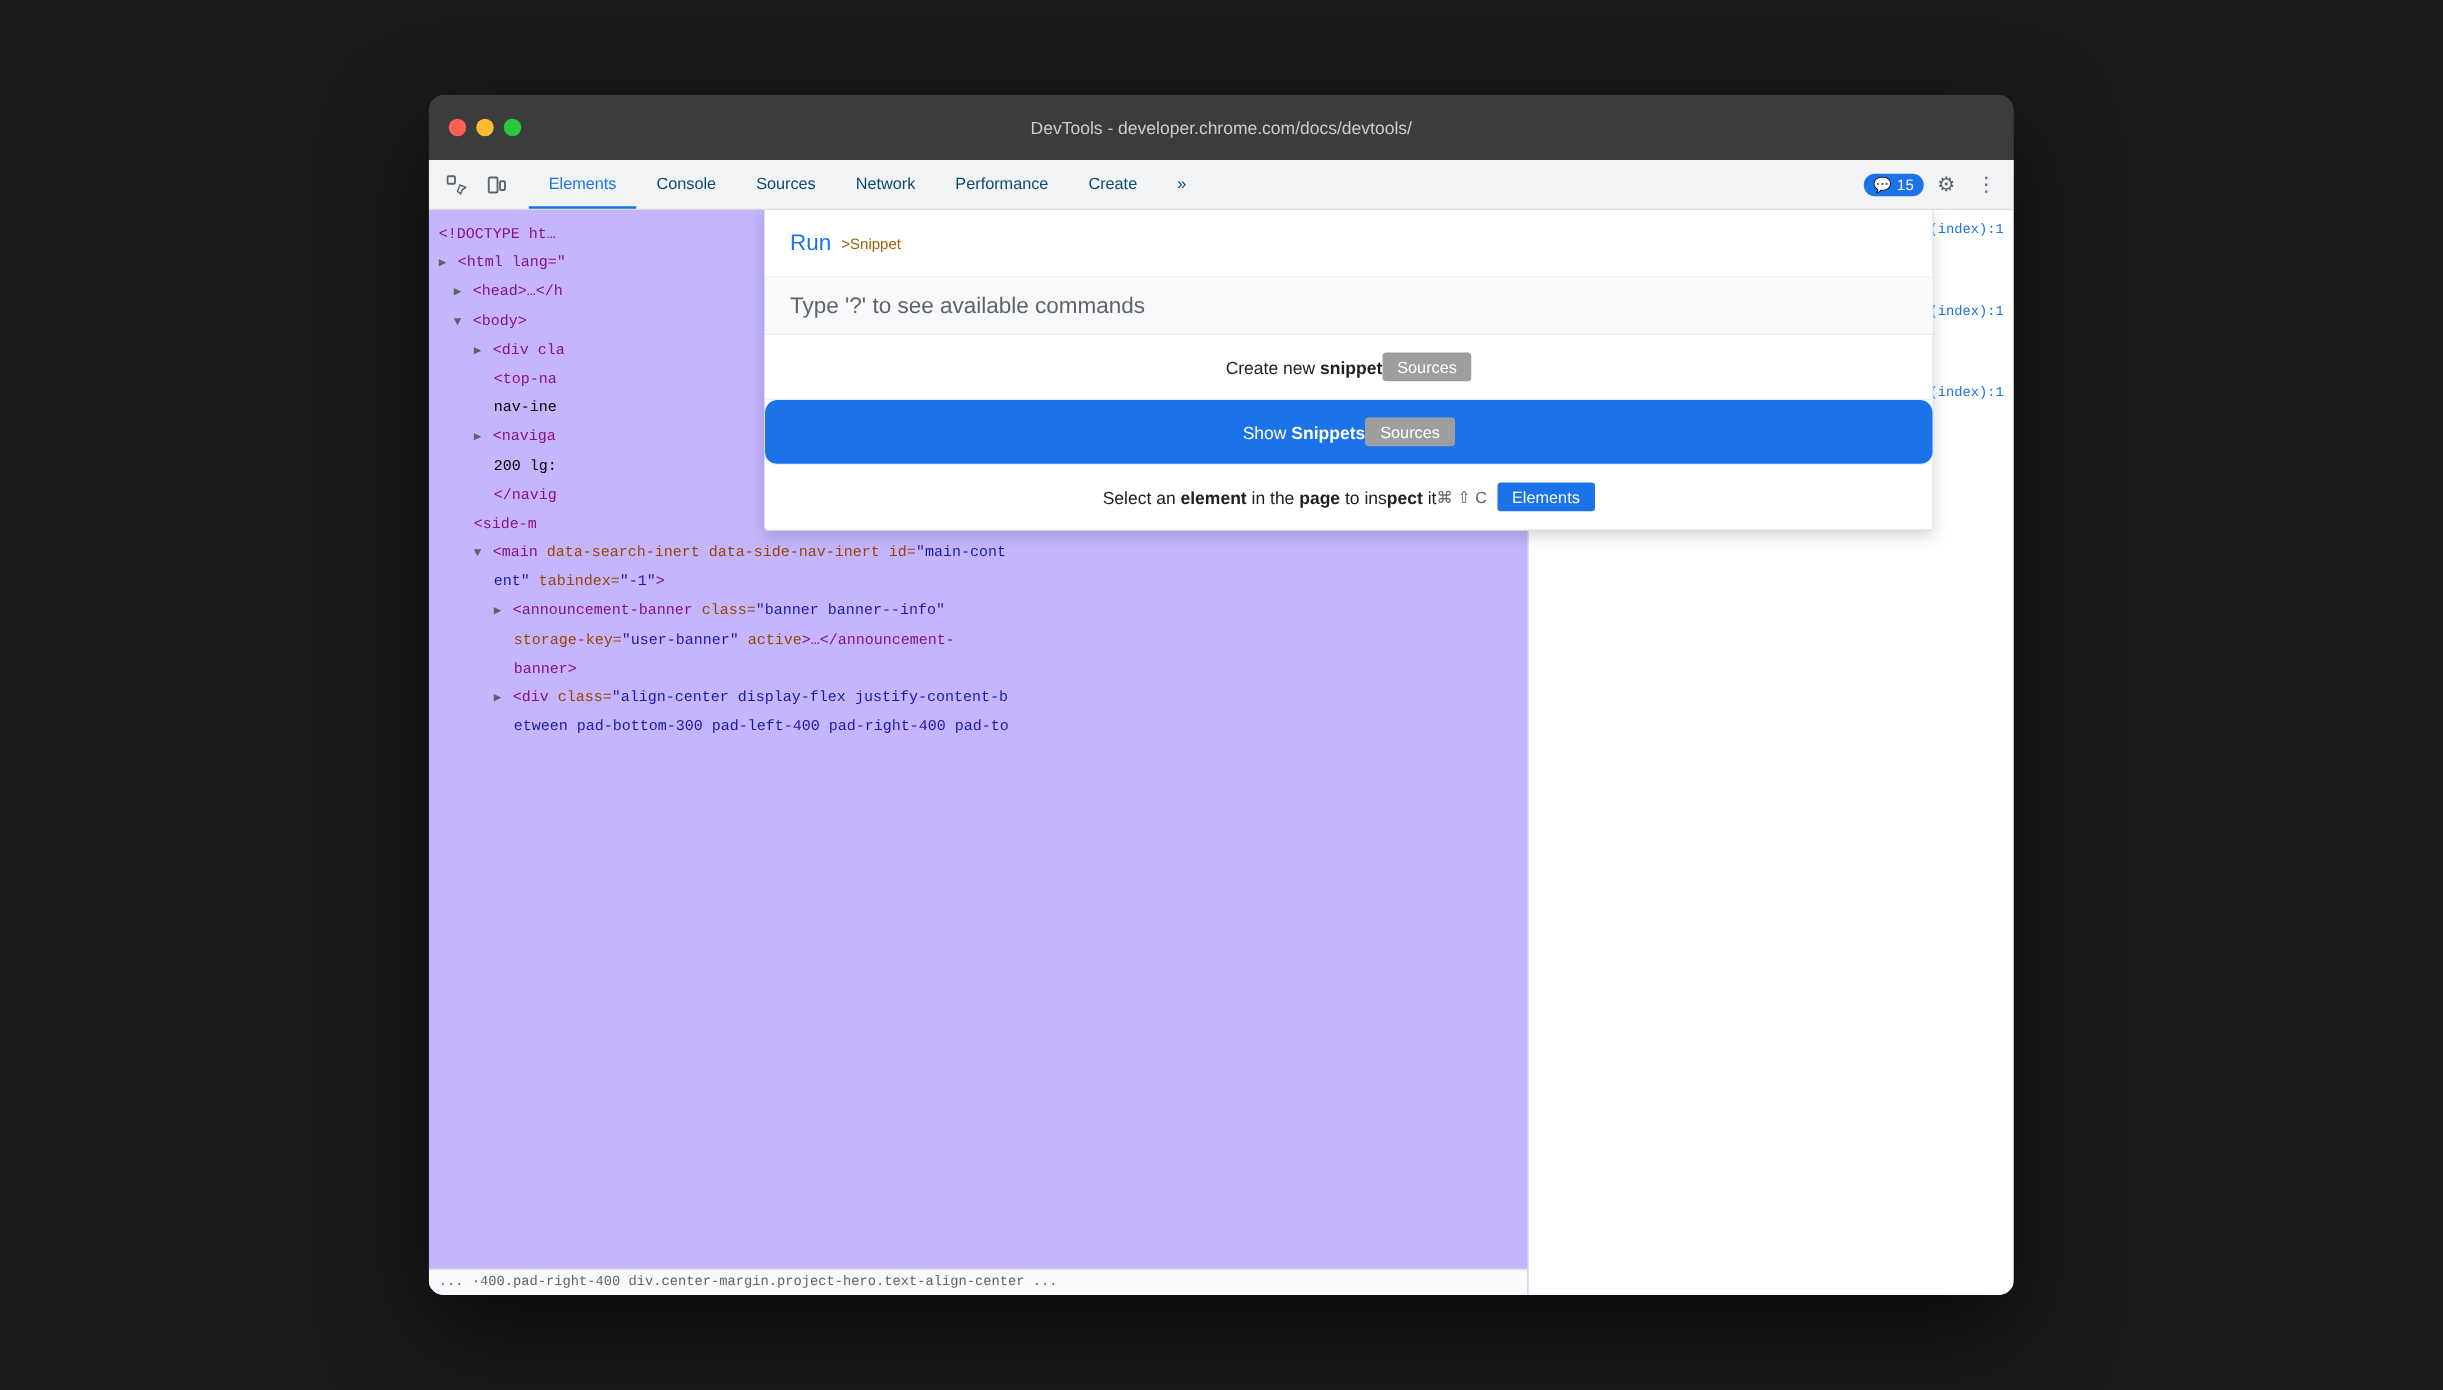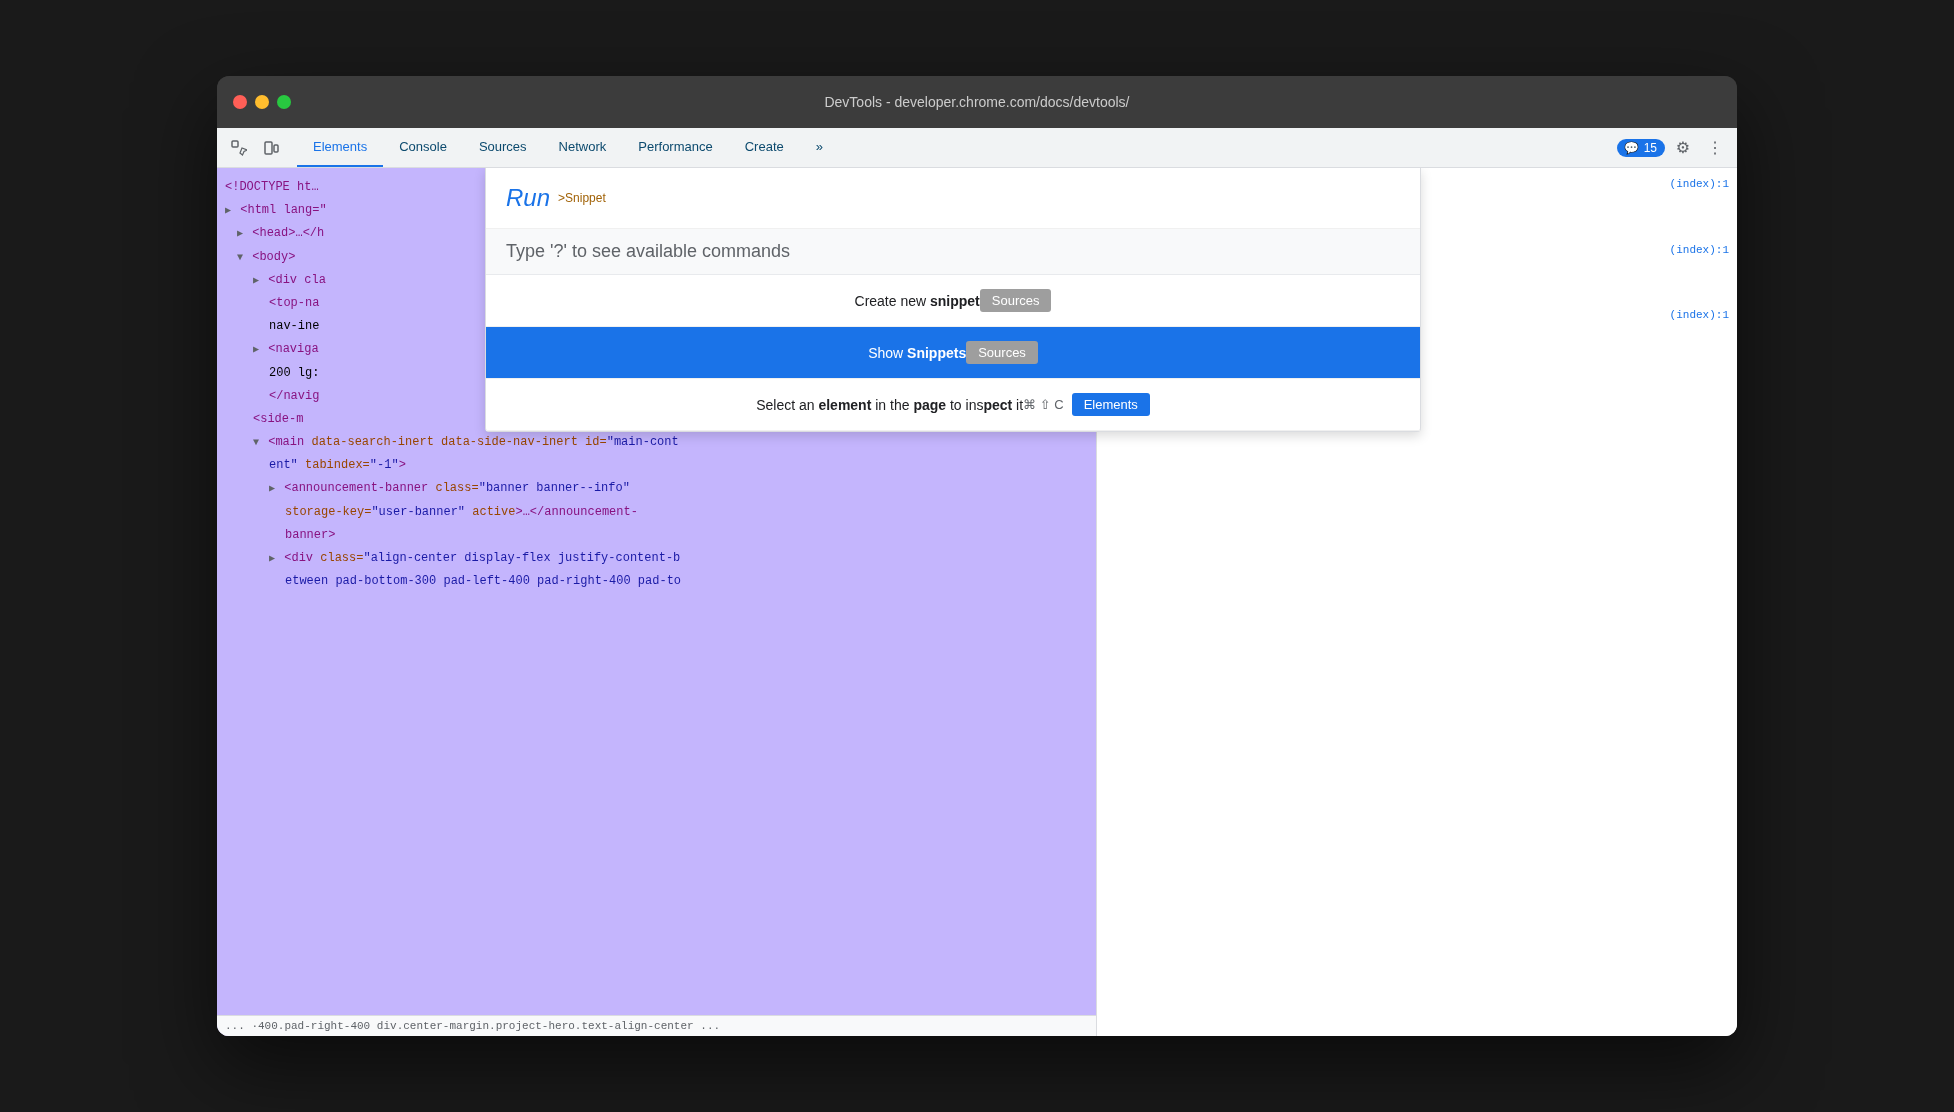--- a/index.html
+++ b/index.html
@@ -7,21 +7,21 @@
     body {
       background: #1a1a1a;
       display: flex;
       justify-content: center;
       align-items: center;
       min-height: 100vh;
       font-family: -apple-system, BlinkMacSystemFont, 'Segoe UI', sans-serif;
     }
 
     .window {
-      width: 1520px;
+      width: 1268px;
       height: 960px;
       background: #2b2b2b;
       border-radius: 12px;
       overflow: hidden;
       box-shadow: 0 30px 80px rgba(0,0,0,0.6);
       display: flex;
       flex-direction: column;
     }
 
     
@@ -254,23 +254,22 @@
     .command-input-row {
       padding: 16px 20px;
       display: flex;
       align-items: center;
       gap: 8px;
       border-bottom: 1px solid #f0f0f0;
     }
 
     .run-label {
       color: #1a73e8;
-      font-size: 24px;
+      font-size: 18px;
       font-weight: 500;
-      font-style: italic;
     }
 
     .command-input {
       font-size: 12px;
       color: #a16207;
       font-family: -apple-system, BlinkMacSystemFont, sans-serif;
       border: none;
       outline: none;
       flex: 1;
     }
@@ -287,20 +286,21 @@
       padding: 14px 20px;
       display: flex;
       align-items: center;
       justify-content: center;
       cursor: pointer;
       border-bottom: 1px solid #f0f0f0;
     }
 
     .command-item.selected {
       background: #1a73e8;
+      border-radius: 10px;
     }
 
     .command-item.selected .command-item-text {
       color: #ffffff;
     }
 
     .command-item.selected .command-item-text .bold-part {
       color: #ffffff;
       font-weight: 700;
     }

